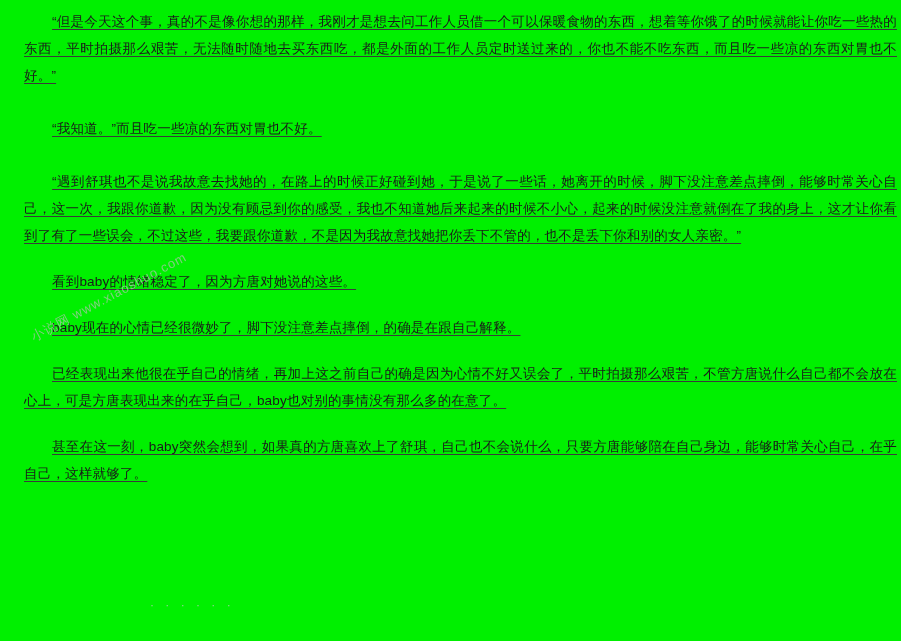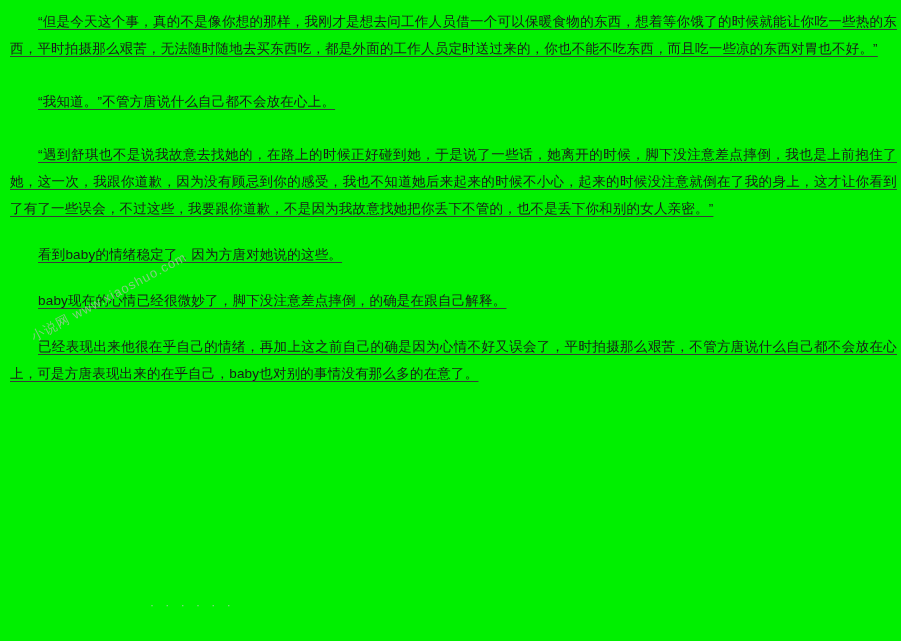--- a/index.html
+++ b/index.html
@@ -13,21 +13,21 @@
     font-family: "Liberation Sans", sans-serif;
     overflow: hidden;
     position: relative;
   }
   .page {
     position: relative;
     width: 901px;
     height: 641px;
     background: #00f000;
     box-sizing: border-box;
-    padding: 8px 4px 0 10px;
+    padding: 8px 4px 0 24px;
   }
   .para {
     font-size: 13.5px;
     line-height: 27px;
     color: #1a1a1a;
     text-decoration: underline;
     text-decoration-color: #3a3a3a;
     text-underline-offset: 3px;
     margin: 0 0 14px 0;
     text-indent: 28px;
@@ -76,40 +76,41 @@
 </style>
 </head>
 <body>
 
 <div class="page">
 
   <p class="para">“但是今天这个事，真的不是像你想的那样，我刚才是想去问工作人员借一个可以保暖食物的东西，想着等你饿了的时候就能让你吃一些热的东西，平时拍摄那么艰苦，无法随时随地去买东西吃，都是外面的工作人员定时送过来的，你也不能不吃东西，而且吃一些凉的东西对胃也不好。”</p>
 
   <div class="spacer-md"></div>
 
-  <p class="para">“我知道。”不管方唐说什么自己都不会放在心上。</p>
+  <p class="para">“我知道。”而且吃一些凉的东西对胃也不好。</p>
 
   <div class="spacer-md"></div>
 
-  <p class="para">“遇到舒琪也不是说我故意去找她的，在路上的时候正好碰到她，于是说了一些话，她离开的时候，脚下没注意差点摔倒，我也是上前抱住了她，这一次，我跟你道歉，因为没有顾忌到你的感受，我也不知道她后来起来的时候不小心，起来的时候没注意就倒在了我的身上，这才让你看到了有了一些误会，不过这些，我要跟你道歉，不是因为我故意找她把你丢下不管的，也不是丢下你和别的女人亲密。”</p>
+  <p class="para">“遇到舒琪也不是说我故意去找她的，在路上的时候正好碰到她，于是说了一些话，她离开的时候，脚下没注意差点摔倒，能够时常关心自己，这一次，我跟你道歉，因为没有顾忌到你的感受，我也不知道她后来起来的时候不小心，起来的时候没注意就倒在了我的身上，这才让你看到了有了一些误会，不过这些，我要跟你道歉，不是因为我故意找她把你丢下不管的，也不是丢下你和别的女人亲密。”</p>
 
   <div class="spacer-sm"></div>
 
   <p class="para">看到baby的情绪稳定了，因为方唐对她说的这些。</p>
 
   <div class="spacer-sm"></div>
 
   <p class="para">baby现在的心情已经很微妙了，脚下没注意差点摔倒，的确是在跟自己解释。</p>
 
   <div class="spacer-sm"></div>
 
   <p class="para">已经表现出来他很在乎自己的情绪，再加上这之前自己的确是因为心情不好又误会了，平时拍摄那么艰苦，不管方唐说什么自己都不会放在心上，可是方唐表现出来的在乎自己，baby也对别的事情没有那么多的在意了。</p>
 
   <div class="spacer-sm"></div>
 
+  <p class="para">甚至在这一刻，baby突然会想到，如果真的方唐喜欢上了舒琪，自己也不会说什么，只要方唐能够陪在自己身边，能够时常关心自己，在乎自己，这样就够了。</p>
 
   <div class="spacer-sm"></div>
 
 
   <div class="watermark">小说网 www.xiaoshuo.com</div>
   <div class="watermark2">· · · · · ·</div>
 
   <div class="edge-clip"></div>
 </div>
 

